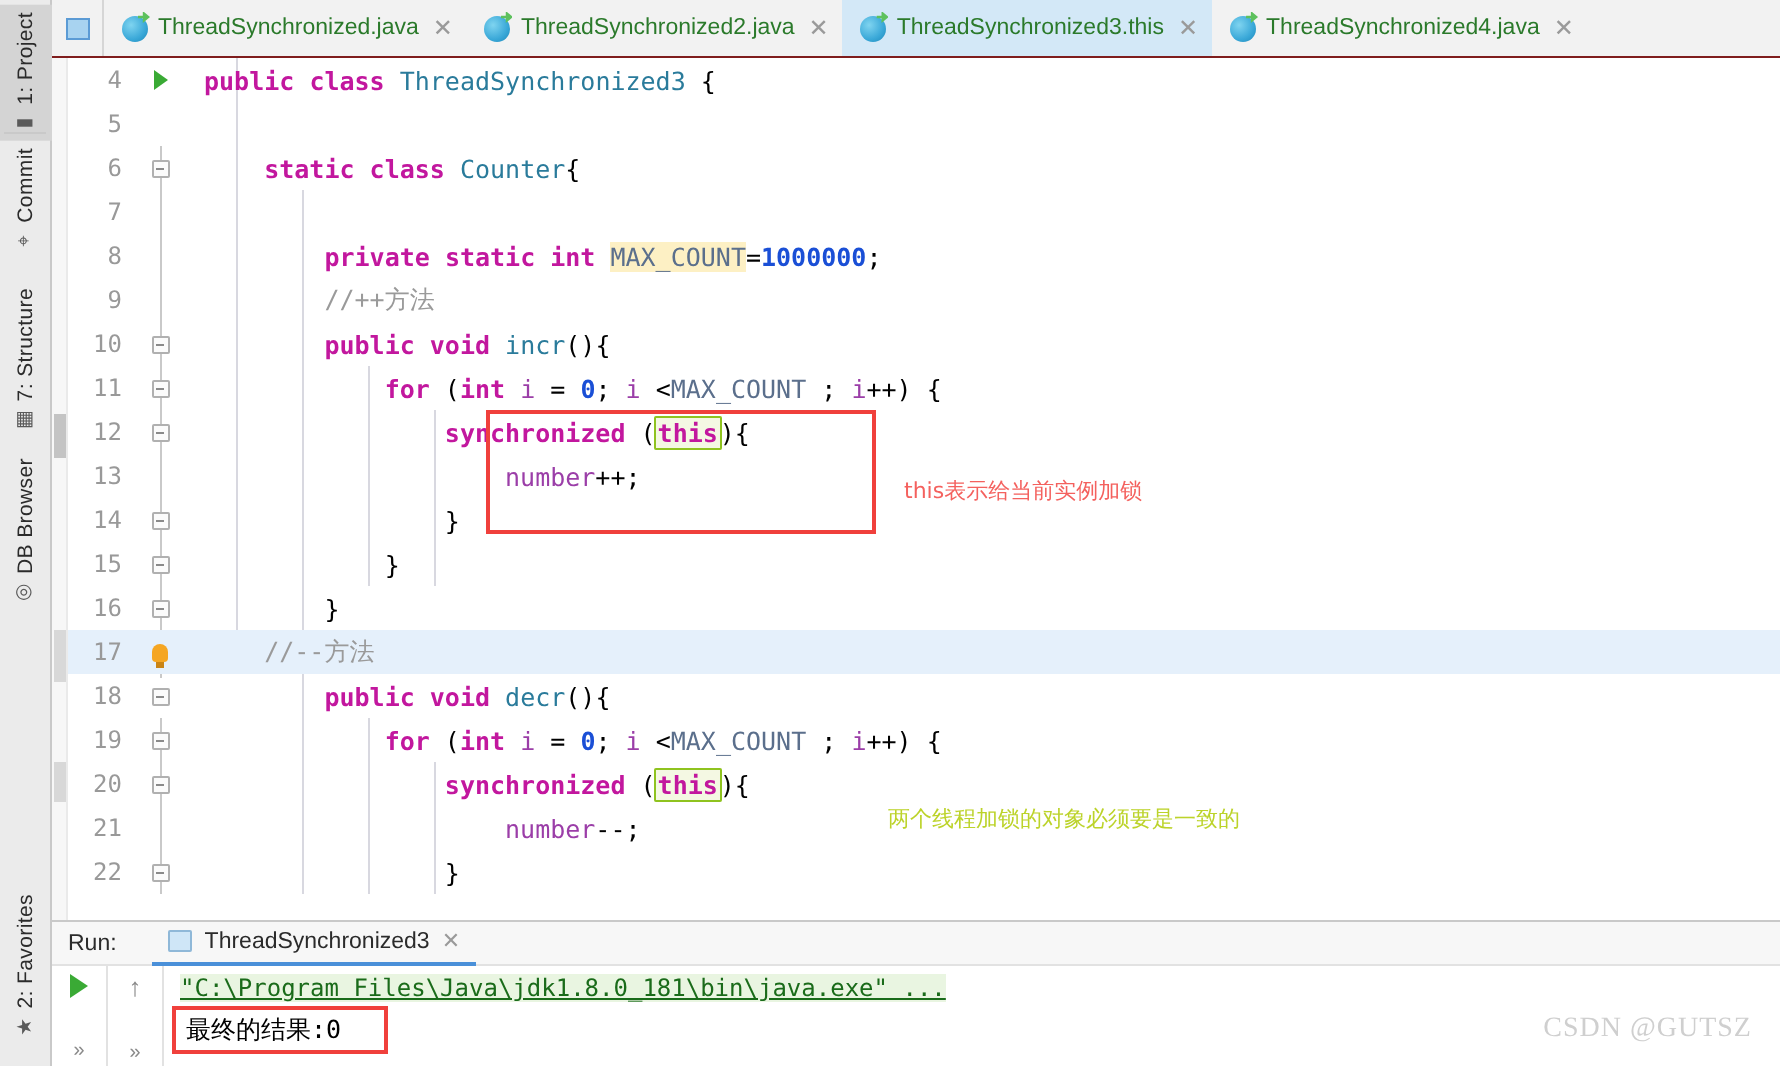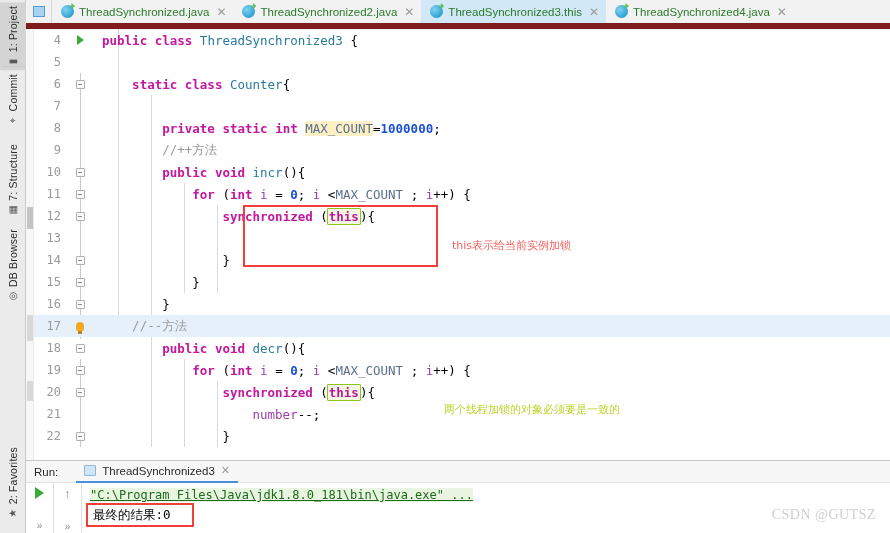--- a/index.html
+++ b/index.html
@@ -65,21 +65,21 @@
     min-width: 0;
   }
 
   
   .tabbar {
     height: 29px;
     flex: 0 0 29px;
     background: #f2f2f2;
     display: flex;
     align-items: stretch;
-    border-bottom: 6px solid #7f1d1d;
+    border-bottom: 1px solid #7f1d1d;
   }
   .tabbar-lead {
     width: 26px;
     display: flex; align-items: center; justify-content: center;
     border-right: 1px solid #d6d6d6;
     background: #f2f2f2;
   }
   .lead-square {
     width: 12px; height: 11px;
     border: 1.5px solid #5b9bd5;
@@ -498,20 +498,21 @@
 
         <div class="line">
           <span class="lnum">12</span>
           <span class="marker"><span class="fold"></span></span>
           <span class="codetext">                <span class="kw">synchronized</span> <span class="pun">(</span><span class="kw this-box">this</span><span class="pun">){</span></span>
         </div>
 
         <div class="line">
           <span class="lnum">13</span>
           <span class="marker"></span>
+          <span class="codetext">                    <span class="id">number</span><span class="pun">++;</span></span>
         </div>
 
         <div class="line">
           <span class="lnum">14</span>
           <span class="marker"><span class="fold"></span></span>
           <span class="codetext">                <span class="pun">}</span></span>
         </div>
 
         <div class="line">
           <span class="lnum">15</span>

